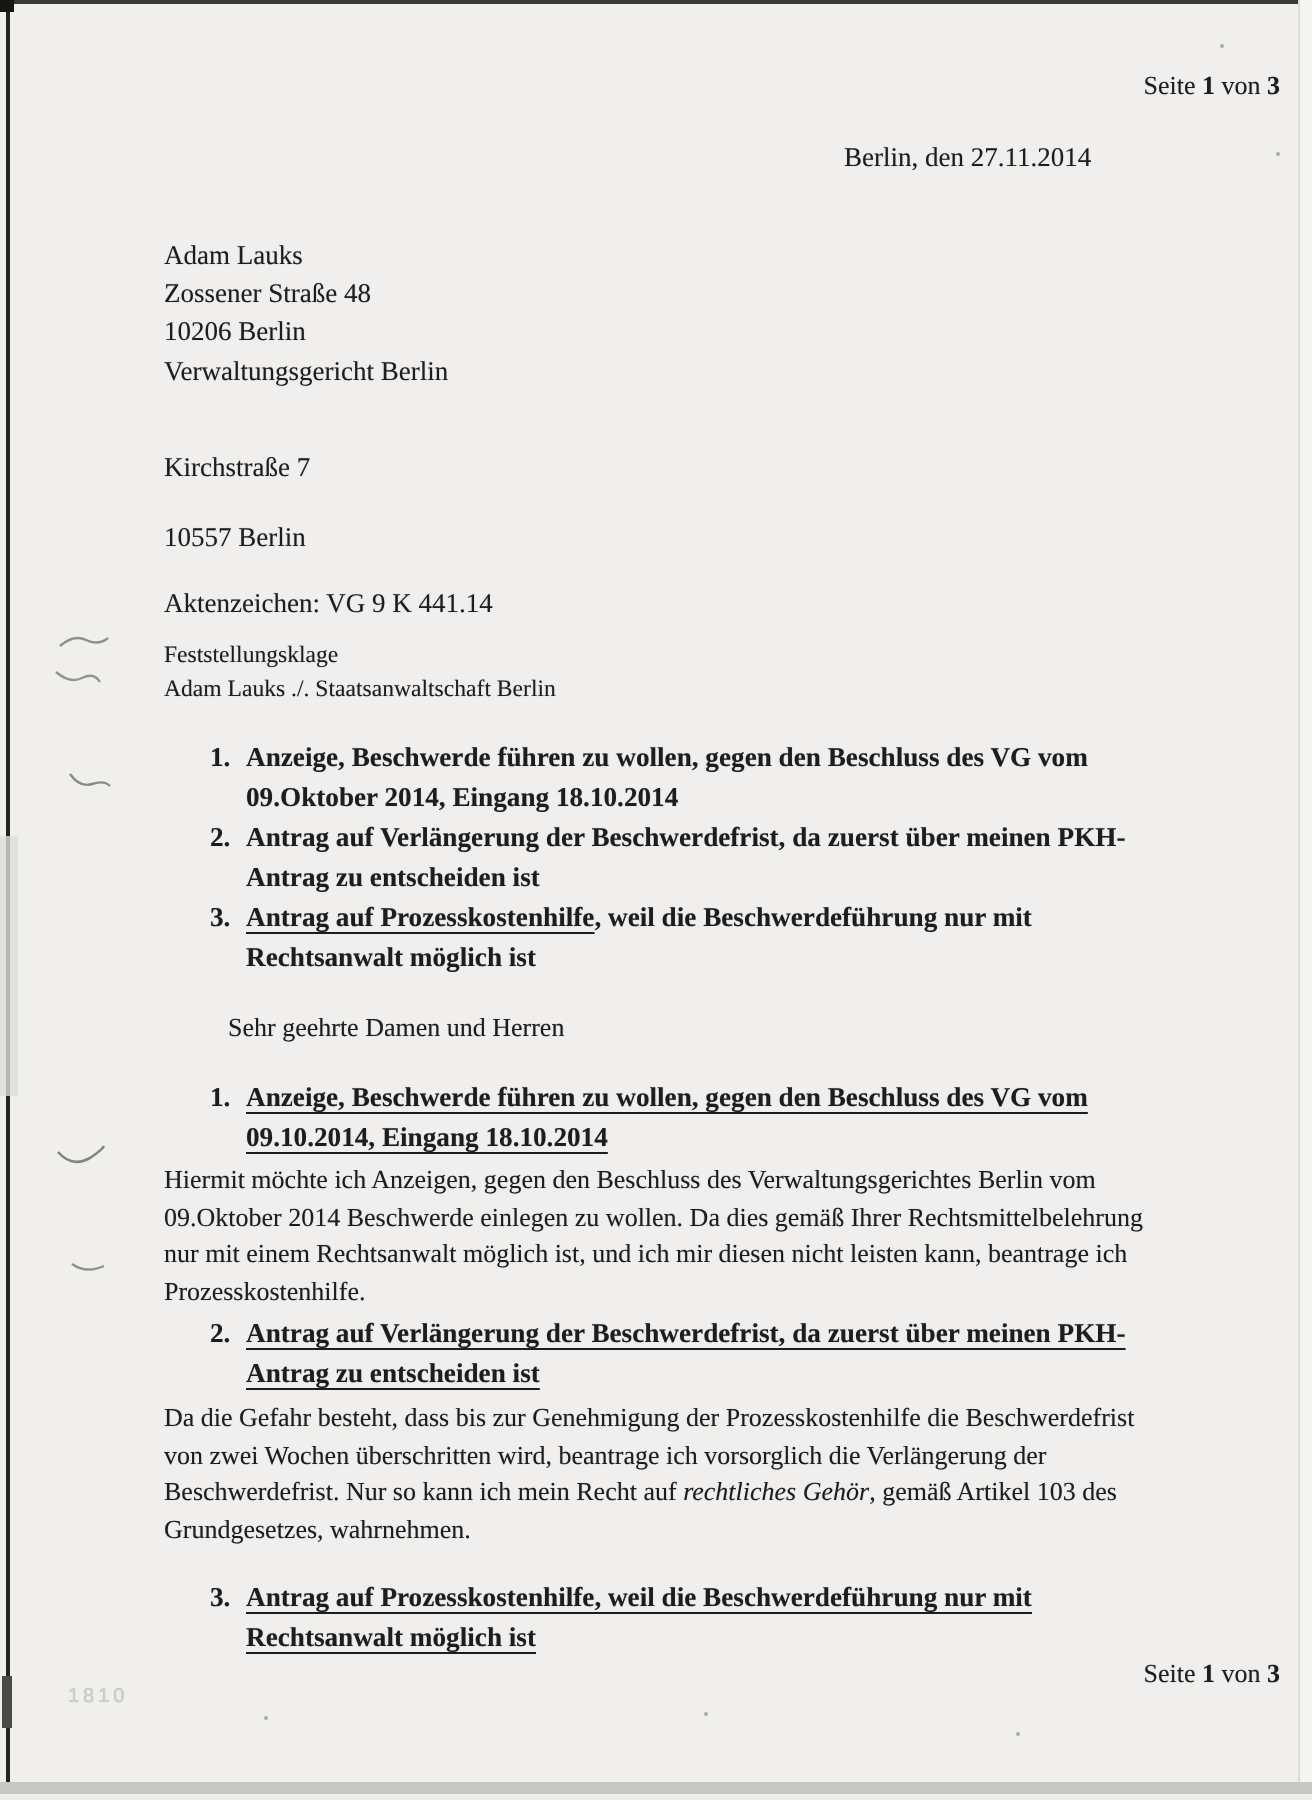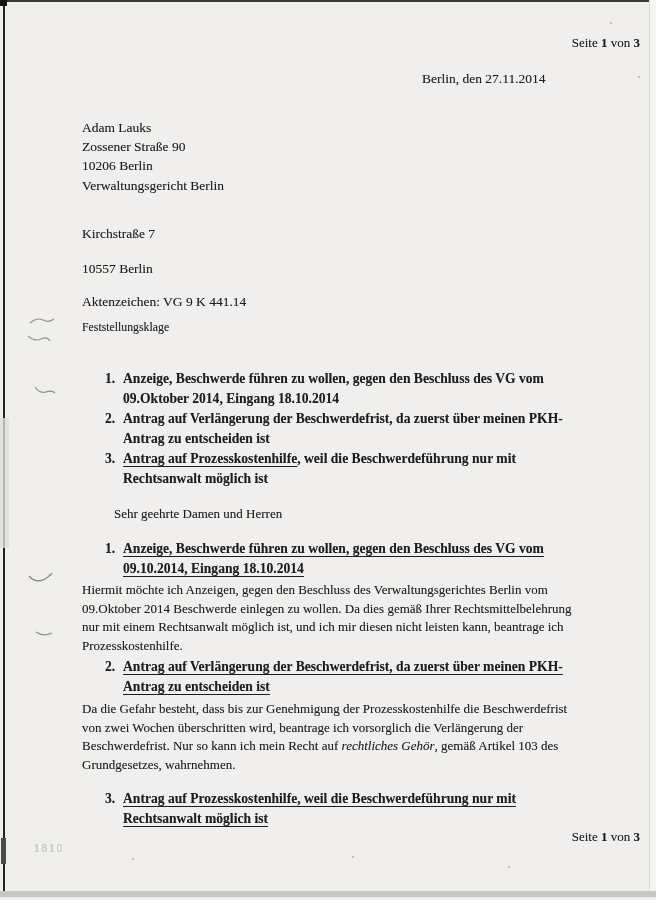--- a/index.html
+++ b/index.html
@@ -98,33 +98,34 @@
 
   <div class="abs pgind top">
     <span>Seite</span>
     <b>1</b>
     <span>von</span>
     <b>3</b>
   </div>
 
   <div class="abs sender">
     <div>Adam Lauks</div>
-    <div>Zossener Straße 90</div>
+    <div>Zossener Straße 48</div>
     <div>10206 Berlin</div>
   </div>
   <div class="abs dateline">Berlin, den 27.11.2014</div>
 
   <div class="abs addr l1">Verwaltungsgericht Berlin</div>
   <div class="abs addr l2">Kirchstraße 7</div>
   <div class="abs addr l3">10557 Berlin</div>
 
   <div class="abs caseref">Aktenzeichen: VG 9 K 441.14</div>
 
   <div class="abs subject">
     <div>Feststellungsklage</div>
+    <div>Adam Lauks ./. Staatsanwaltschaft Berlin</div>
   </div>
 
   <div class="abs requests">
     <div class="req">
       <span>1.</span>
       <span>Anzeige, Beschwerde führen zu wollen, gegen den Beschluss des VG vom 09.Oktober 2014, Eingang 18.10.2014</span>
     </div>
     <div class="req">
       <span>2.</span>
       <span>Antrag auf Verlängerung der Beschwerdefrist, da zuerst über meinen PKH-Antrag zu entscheiden ist</span>

